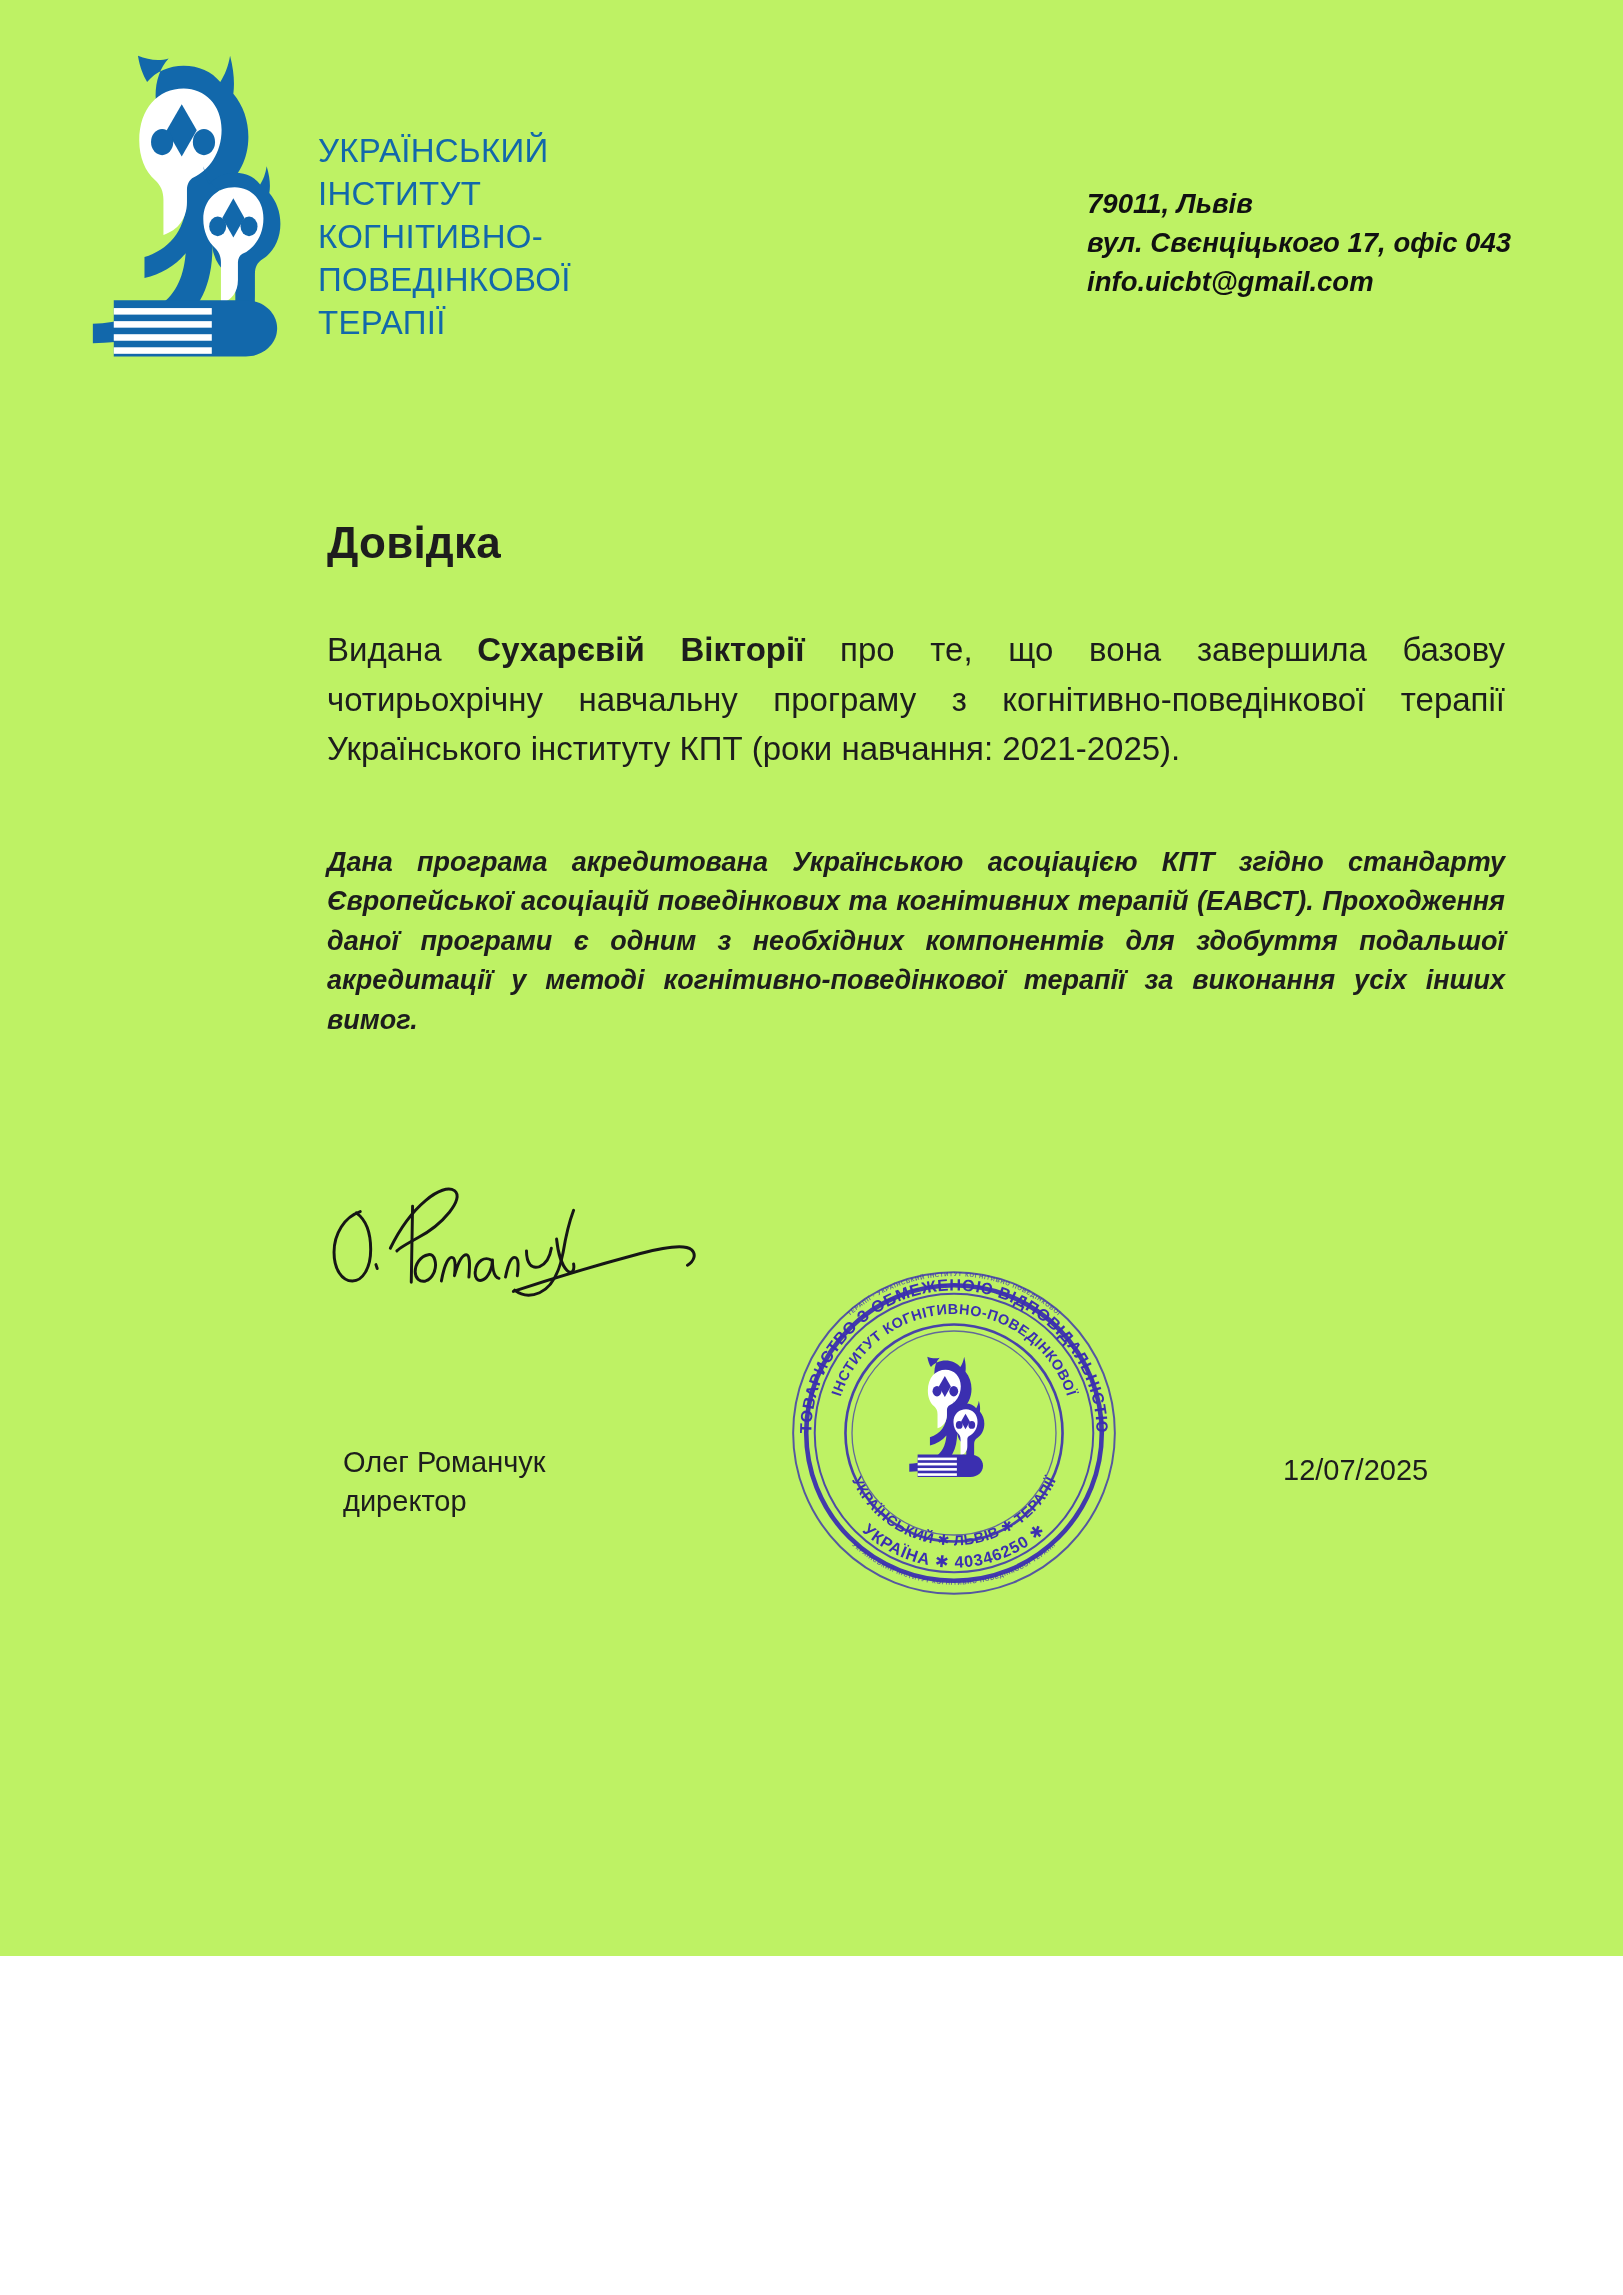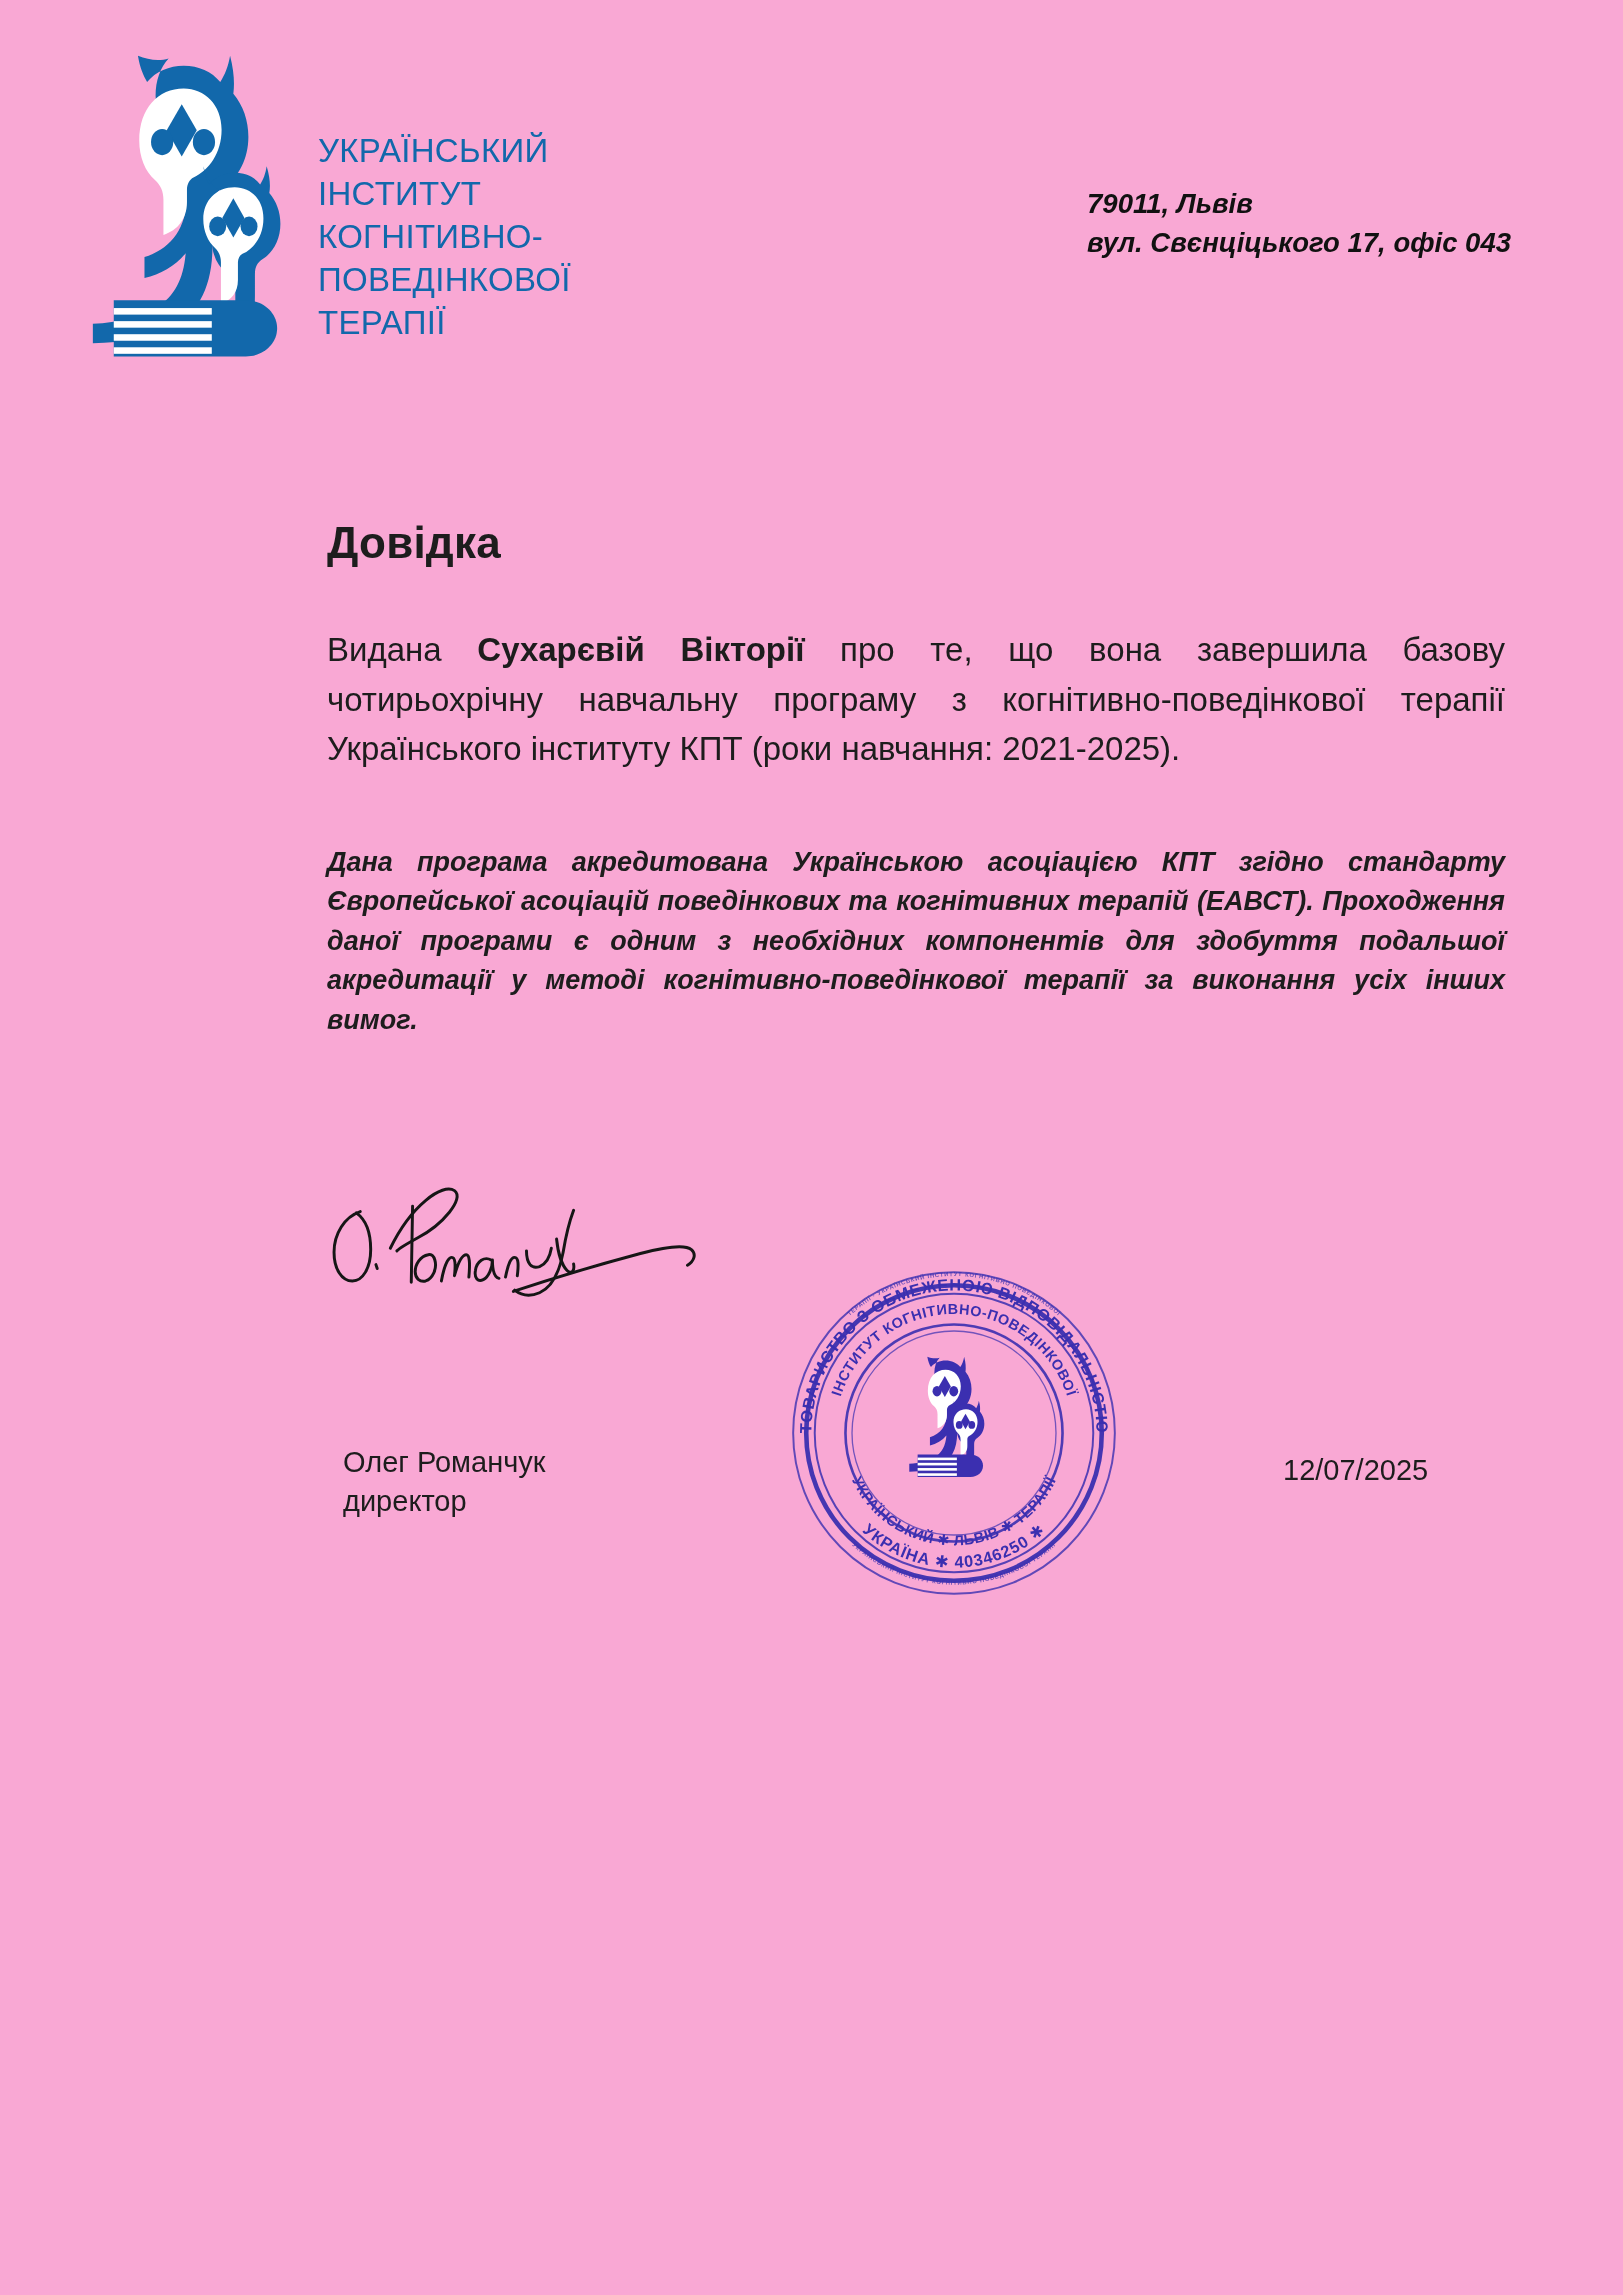--- a/index.html
+++ b/index.html
@@ -10,22 +10,22 @@
   }
   body {
     font-family: "Liberation Sans", "DejaVu Sans", sans-serif;
     color: #1a1a1a;
     -webkit-font-smoothing: antialiased;
   }
 
   .page {
     position: relative;
     width: 1624px;
-    height: 2295px;
-    background: #f9a8d4;
+    height: 1956px;
+    background: #bef264;
     overflow: hidden;
   }
 
   
   .letterhead {
     position: absolute;
     top: 31px;
     left: 77px;
     display: flex;
     align-items: flex-start;
@@ -247,20 +247,21 @@
       <div>ІНСТИТУТ</div>
       <div>КОГНІТИВНО-</div>
       <div>ПОВЕДІНКОВОЇ</div>
       <div>ТЕРАПІЇ</div>
     </div>
   </div>
 
   <div class="contact">
     <div>79011, Львів</div>
     <div>вул. Свєнціцького 17, офіс 043</div>
+    <div>info.uicbt@gmail.com</div>
   </div>
 
   <div class="doc-title">Довідка</div>
 
   <div class="body-block">
     <p class="para-main"><span>Видана </span><b>Сухарєвій Вікторії</b><span> про те, що вона завершила базову чотирьохрічну навчальну програму з когнітивно-поведінкової терапії Українського інституту КПТ (роки навчання: 2021-2025).</span></p>
   </div>
 
   <p class="para-note">Дана програма акредитована Українською асоціацією КПТ згідно стандарту Європейської асоціацій поведінкових та когнітивних терапій (ЕАВСТ). Проходження даної програми є одним з необхідних компонентів для здобуття подальшої акредитації у методі когнітивно-поведінкової терапії за виконання усіх інших вимог.</p>
 

